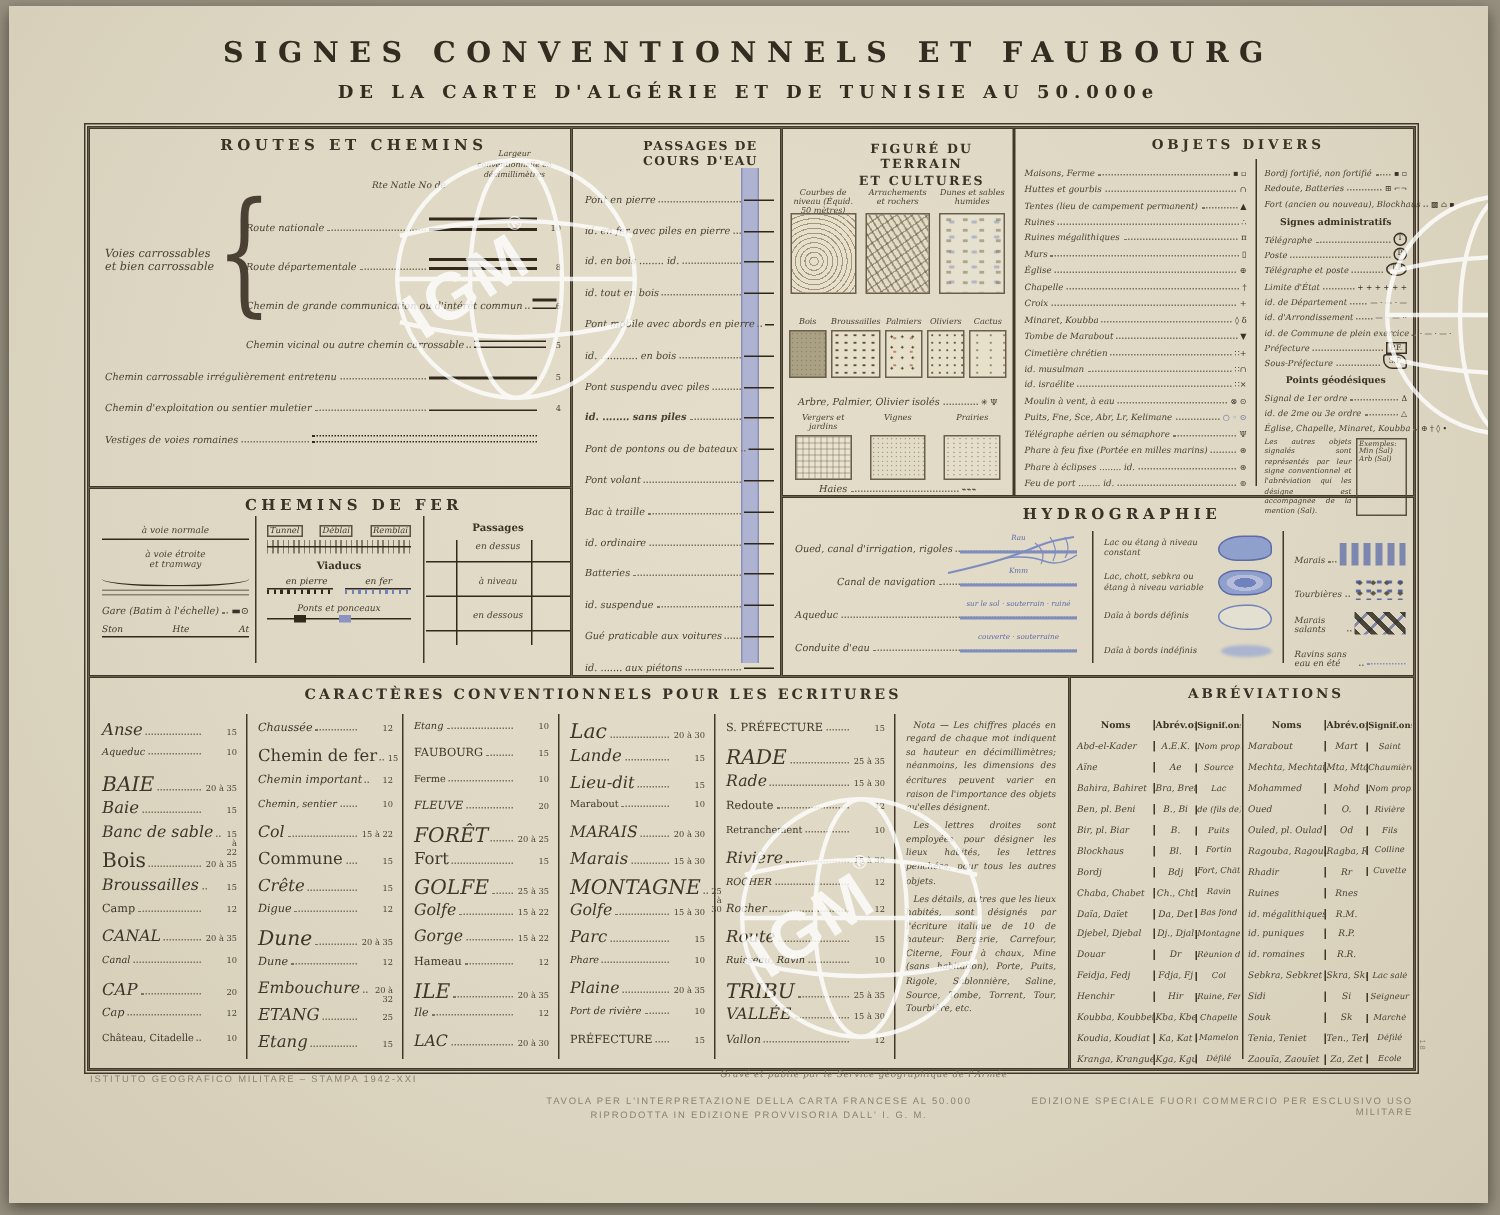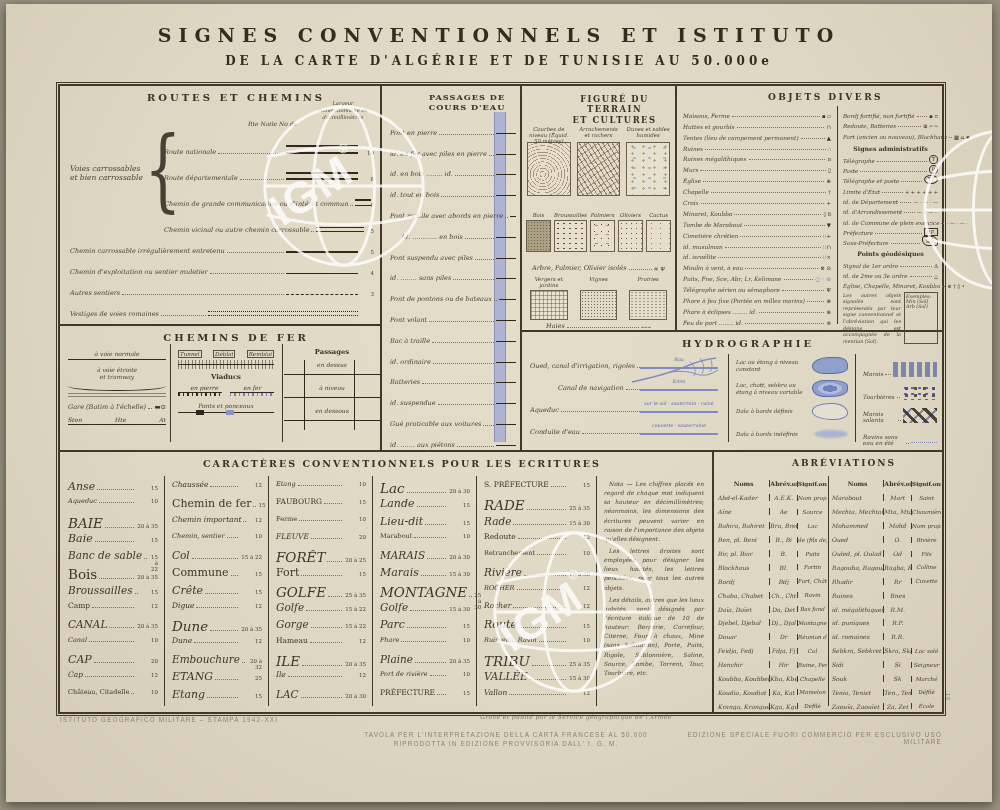--- a/index.html
+++ b/index.html
@@ -93,21 +93,21 @@
   .foot.ser{font-family:"DejaVu Serif",serif;font-style:italic;letter-spacing:.4px;color:#7d7464;}
   .hdrnote{position:absolute;right:6px;top:14px;width:62px;text-align:center;font-style:italic;font-size:5.2px;line-height:1.3;color:#4a4134;}
   .subhead{text-align:center;font-weight:bold;font-size:6.8px;color:#3a3226;}
   .tcap{font-style:italic;font-size:5.4px;line-height:1.15;text-align:center;color:#4a4134;}
 </style>
 </head>
 <body>
 
 <div class="sheet">
 
-  <div class="ttl" id="main-title">SIGNES CONVENTIONNELS ET ISTITUTO</div>
+  <div class="ttl" id="main-title">SIGNES CONVENTIONNELS ET FAUBOURG</div>
   <div class="ttl" id="sub-title">DE LA CARTE D'ALGÉRIE ET DE TUNISIE AU 50.000e</div>
 
   <div class="frame">
 
     <div class="box" style="left:0;top:0;width:322px;height:240px;">
       <div class="btitle">ROUTES ET CHEMINS</div>
       <div class="hdrnote">Largeur conventionnelle en décimillimètres</div>
       <div style="position:absolute;left:10px;top:78px;width:78px;font-style:italic;font-size:7.5px;color:#4a4134;">
         <div>Voies carrossables</div>
         <div>et bien carrossable</div>
@@ -147,26 +147,20 @@
           <span class="lbl">Chemin carrossable irrégulièrement entretenu</span>
             <span class="dots"></span>
           <span class="ln ln-b"></span>
           <span class="num">5</span>
         </div>
           <div class="row" style="height:21px;">
           <span class="lbl">Chemin d'exploitation ou sentier muletier</span>
             <span class="dots"></span>
           <span class="ln ln-s"></span>
           <span class="num">4</span>
-        </div>
-          <div class="row" style="height:21px;">
-          <span class="lbl">Autres sentiers</span>
-            <span class="dots"></span>
-          <span class="ln ln-dash"></span>
-          <span class="num">3</span>
         </div>
           <div class="row" style="height:21px;">
           <span class="lbl">Vestiges de voies romaines</span>
             <span class="dots"></span>
           <span class="ln ln-dd"></span>
           <span class="num"></span>
         </div>
         </div>
     </div>
 
@@ -269,31 +263,31 @@
           <div class="row" style="height:20.8px;">
           <span class="lbl">id. tout en bois</span>
             <span class="dots"></span>
             <span class="tick"></span>
         </div>
           <div class="row" style="height:20.8px;">
           <span class="lbl">Pont mobile avec abords en pierre</span>
             <span class="dots"></span>
             <span class="tick"></span>
         </div>
-          <div class="row" style="height:20.8px;margin-left:12px;">
+          <div class="row" style="height:20.8px;">
           <span class="lbl">id. ............ en bois</span>
             <span class="dots"></span>
             <span class="tick"></span>
         </div>
           <div class="row" style="height:20.8px;">
           <span class="lbl">Pont suspendu avec piles</span>
             <span class="dots"></span>
             <span class="tick"></span>
         </div>
-          <div class="row" style="height:20.8px;">
+          <div class="row" style="height:20.8px;font-weight:bold;">
           <span class="lbl">id. ........ sans piles</span>
             <span class="dots"></span>
             <span class="tick"></span>
         </div>
           <div class="row" style="height:20.8px;">
           <span class="lbl">Pont de pontons ou de bateaux</span>
             <span class="dots"></span>
             <span class="tick"></span>
         </div>
           <div class="row" style="height:20.8px;">

